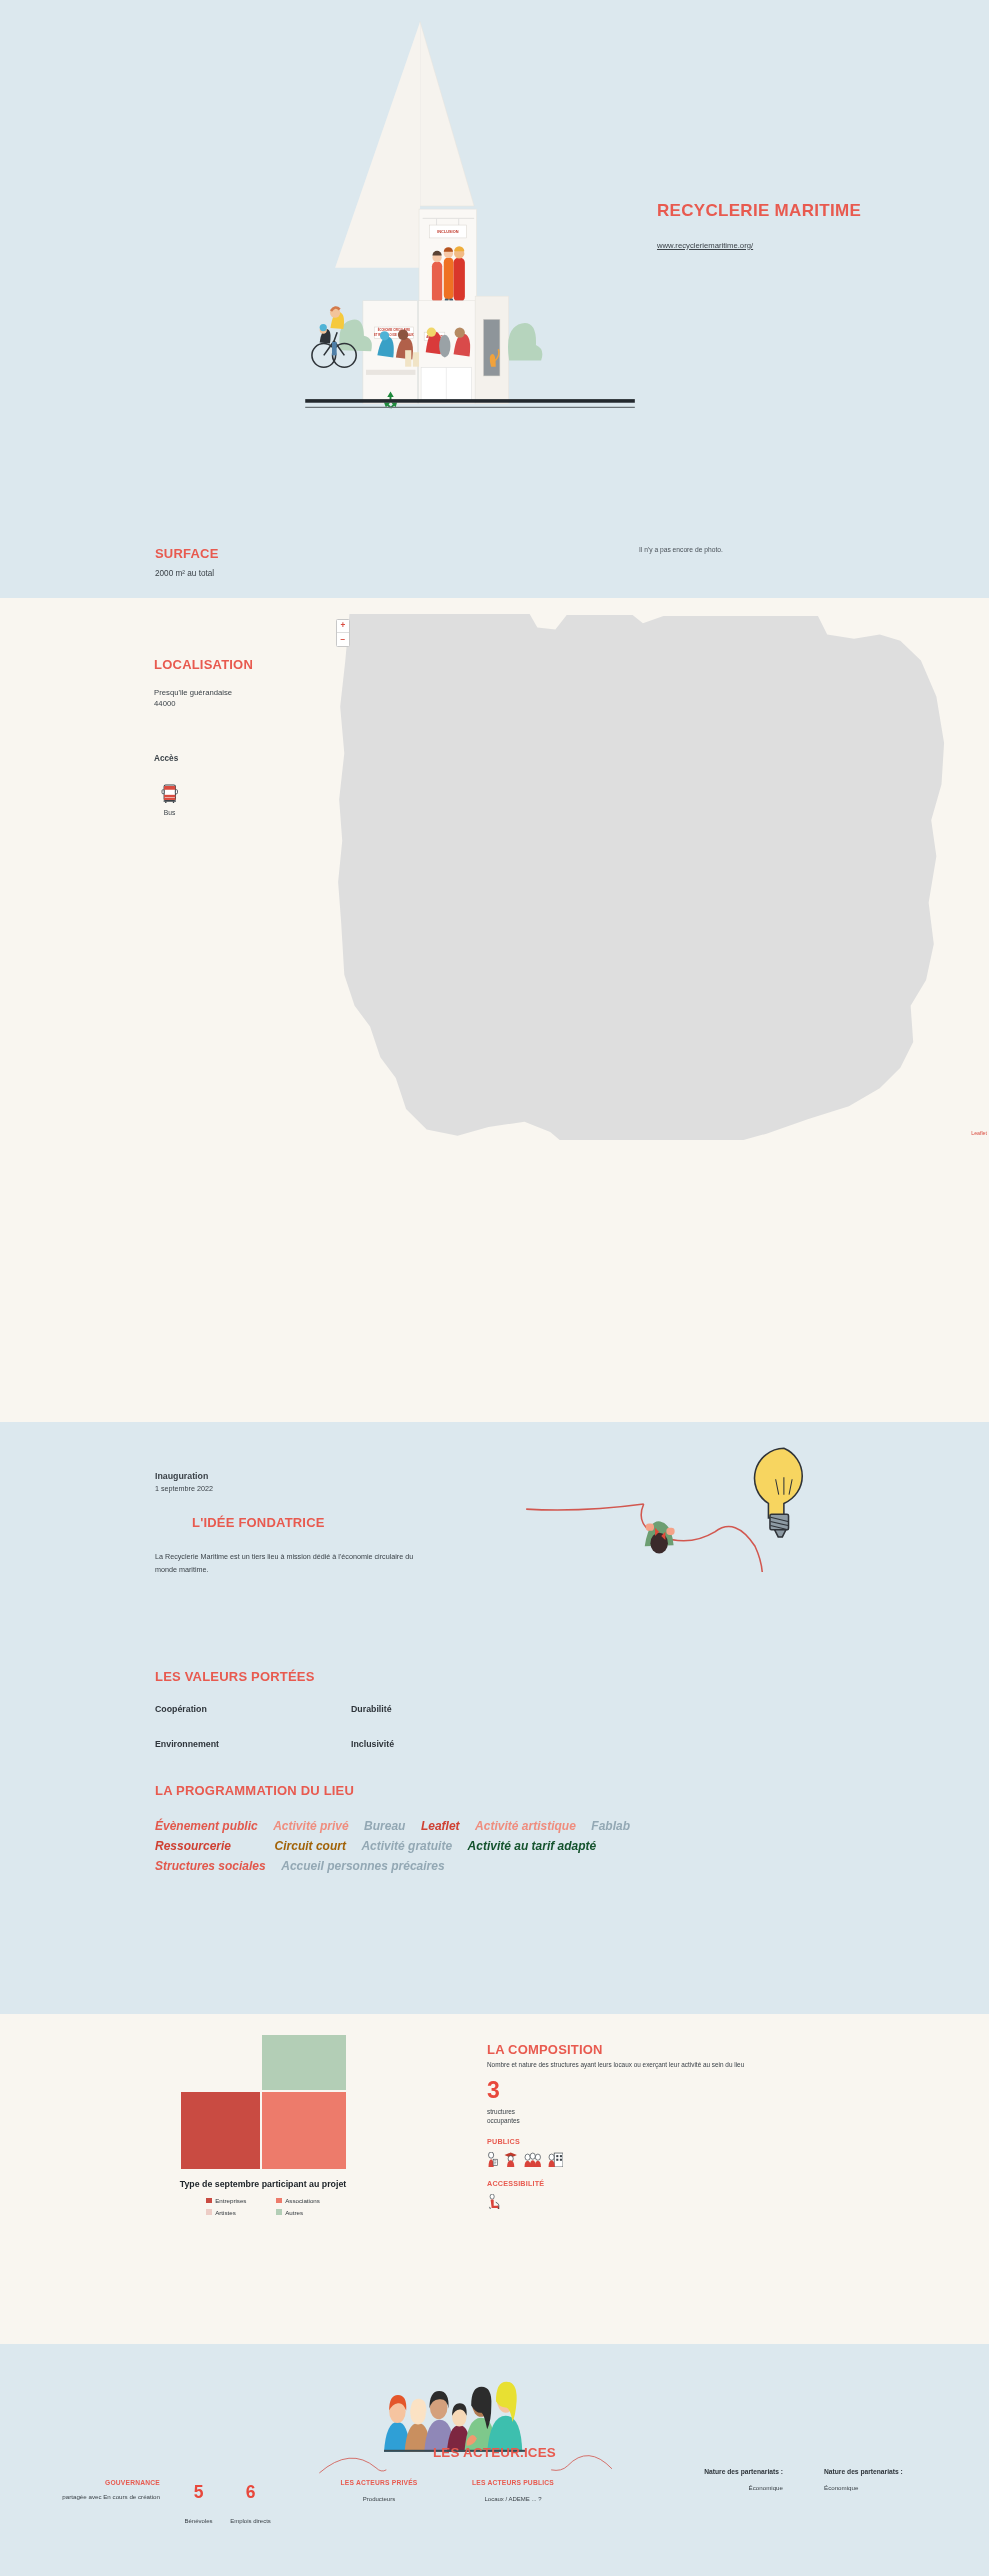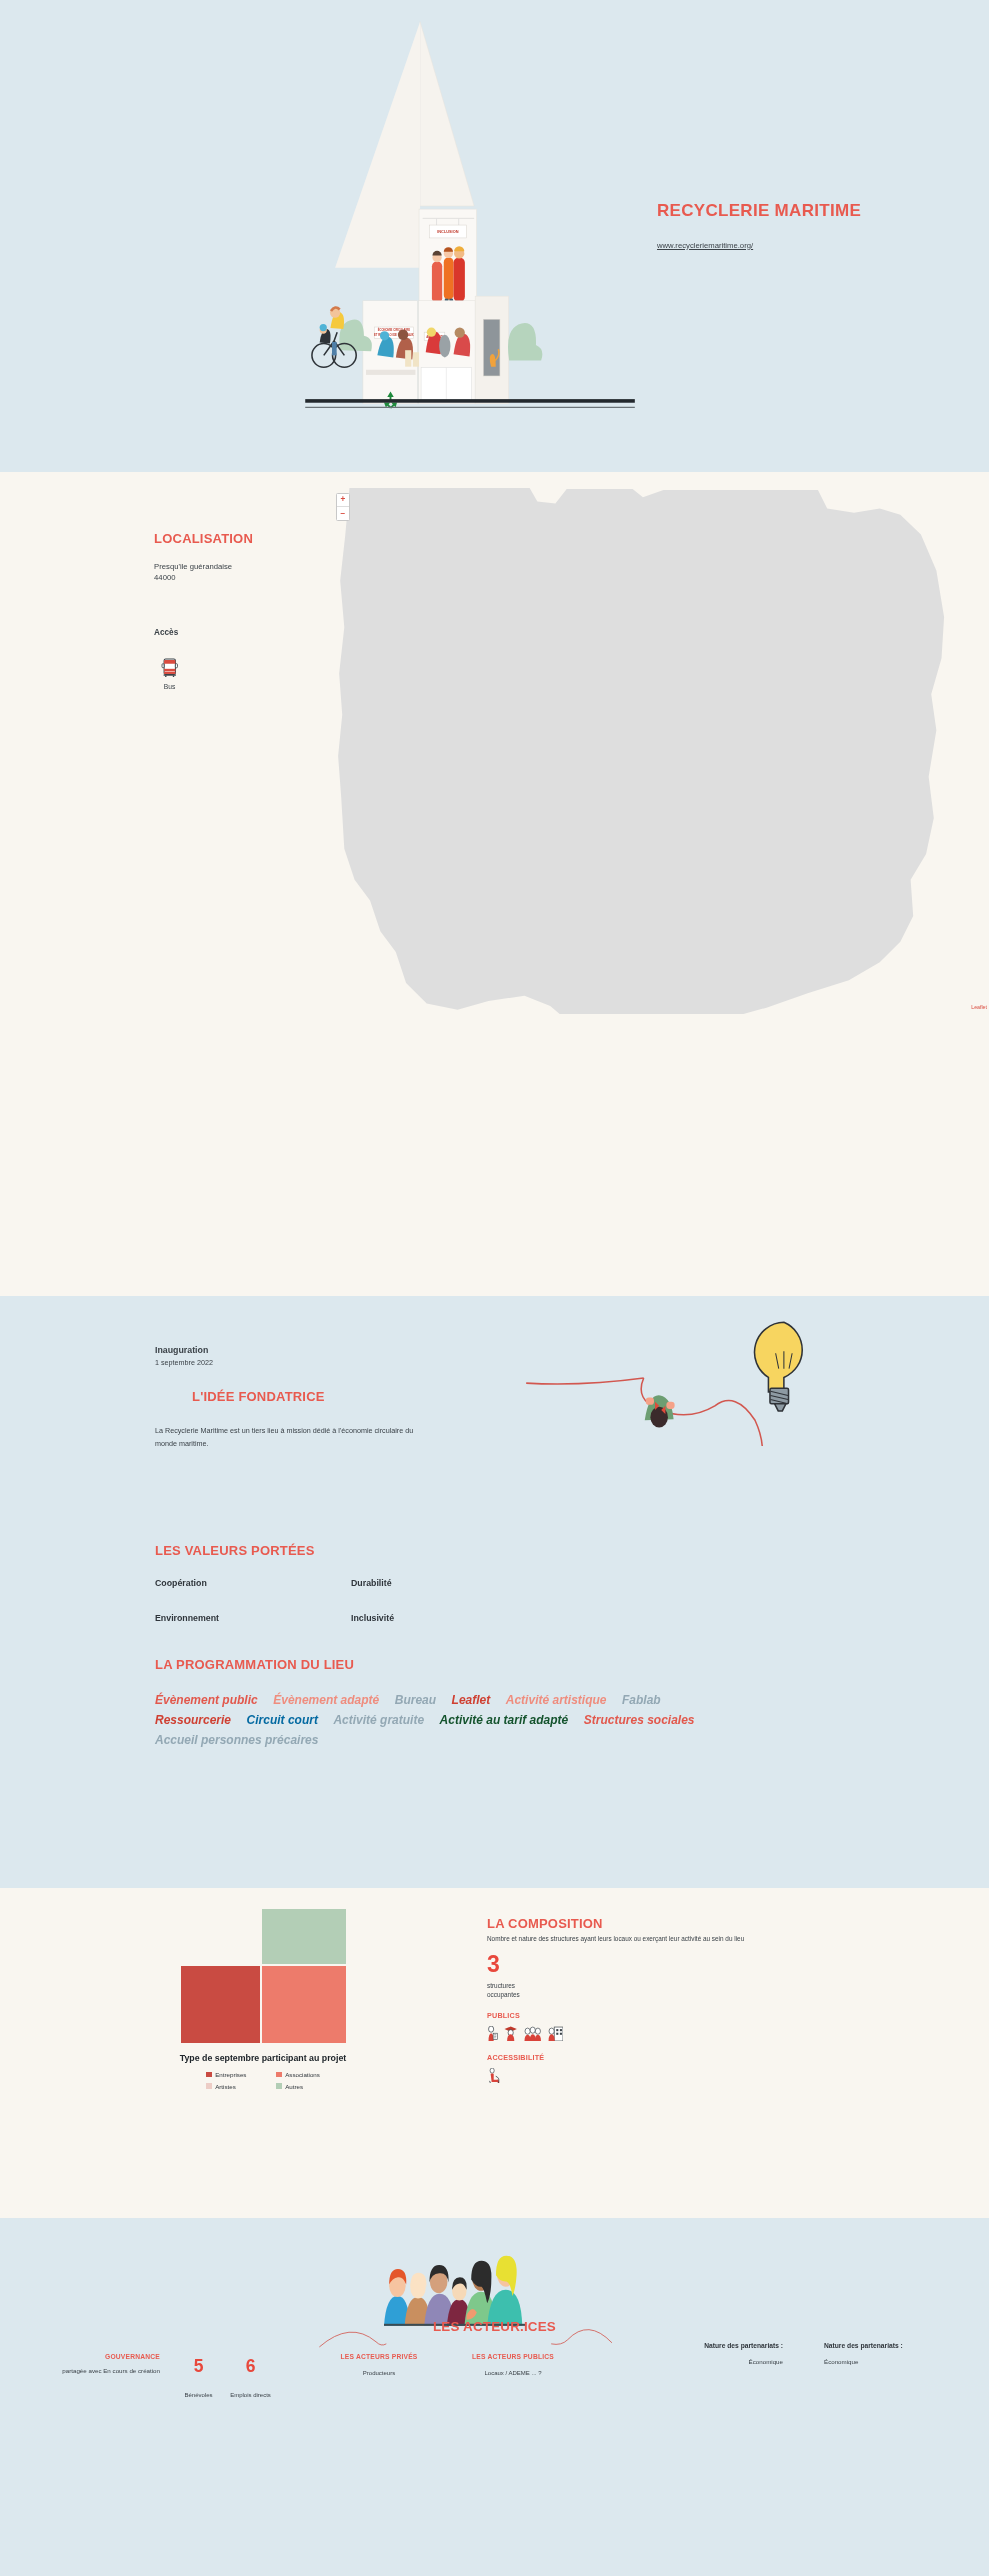--- a/index.html
+++ b/index.html
@@ -10,21 +10,21 @@
     background: #dce8ee;
     color: #3b4248;
     width: 989px;
     overflow-x: hidden;
   }
   .sec { position: relative; width: 989px; }
   .bg-blue { background: #dce8ee; }
   .bg-cream { background: #f9f6f0; }
 
   
-  .hero { height: 472px; }
+  .hero { height: 598px; }
   .hero-illus { position: absolute; left: 268px; top: 0; width: 402px; height: 515px; }
   .brand-block { position: absolute; left: 657px; top: 201px; width: 247px; }
   .brand-title {
     color: #e85a4f; font-weight: 900; font-size: 17px; letter-spacing: 0.3px;
     font-stretch: condensed; text-transform: uppercase;
   }
   .brand-url { margin-top: 19.6px; font-size: 7.7px; color: #3b4248; text-decoration: underline; display:inline-block;}
 
   .surface-block { position: absolute; left: 155px; top: 546px; }
   .h-red {
@@ -306,27 +306,27 @@
       <div class="val-item">Durabilité</div>
       <div class="val-item">Environnement</div>
       <div class="val-item">Inclusivité</div>
     </div>
   </div>
 
   <div class="prog">
     <div class="h-red">LA PROGRAMMATION DU LIEU</div>
     <div class="tags" id="tag-host">
         <span class="tag" style="color: rgb(226, 88, 76);">Évènement public</span>
-        <span class="tag" style="color: rgb(239, 141, 126);">Évènement adapté</span>
+        <span class="tag" style="color: rgb(239, 141, 126);">Activité privé</span>
         <span class="tag" style="color: rgb(147, 168, 180);">Bureau</span>
         <span class="tag" style="color: rgb(207, 64, 50);">Leaflet</span>
         <span class="tag" style="color: rgb(239, 141, 126);">Activité artistique</span>
         <span class="tag" style="color: rgb(147, 168, 180);">Fablab</span>
         <span class="tag" style="color: rgb(207, 64, 50);">Ressourcerie</span>
-        <span class="tag" style="color: #0369a1;">Circuit court</span>
+        <span class="tag" style="color: #a16207; margin-left: 28px;">Circuit court</span>
         <span class="tag" style="color: rgb(147, 168, 180);">Activité gratuite</span>
         <span class="tag" style="color: #14532d;">Activité au tarif adapté</span>
         <span class="tag" style="color: rgb(226, 88, 76);">Structures sociales</span>
         <span class="tag" style="color: rgb(147, 168, 180);">Accueil personnes précaires</span>
       </div>
   </div>
 </section>
 
 <section class="sec bg-cream compo">
   <div class="treemap-wrap">

